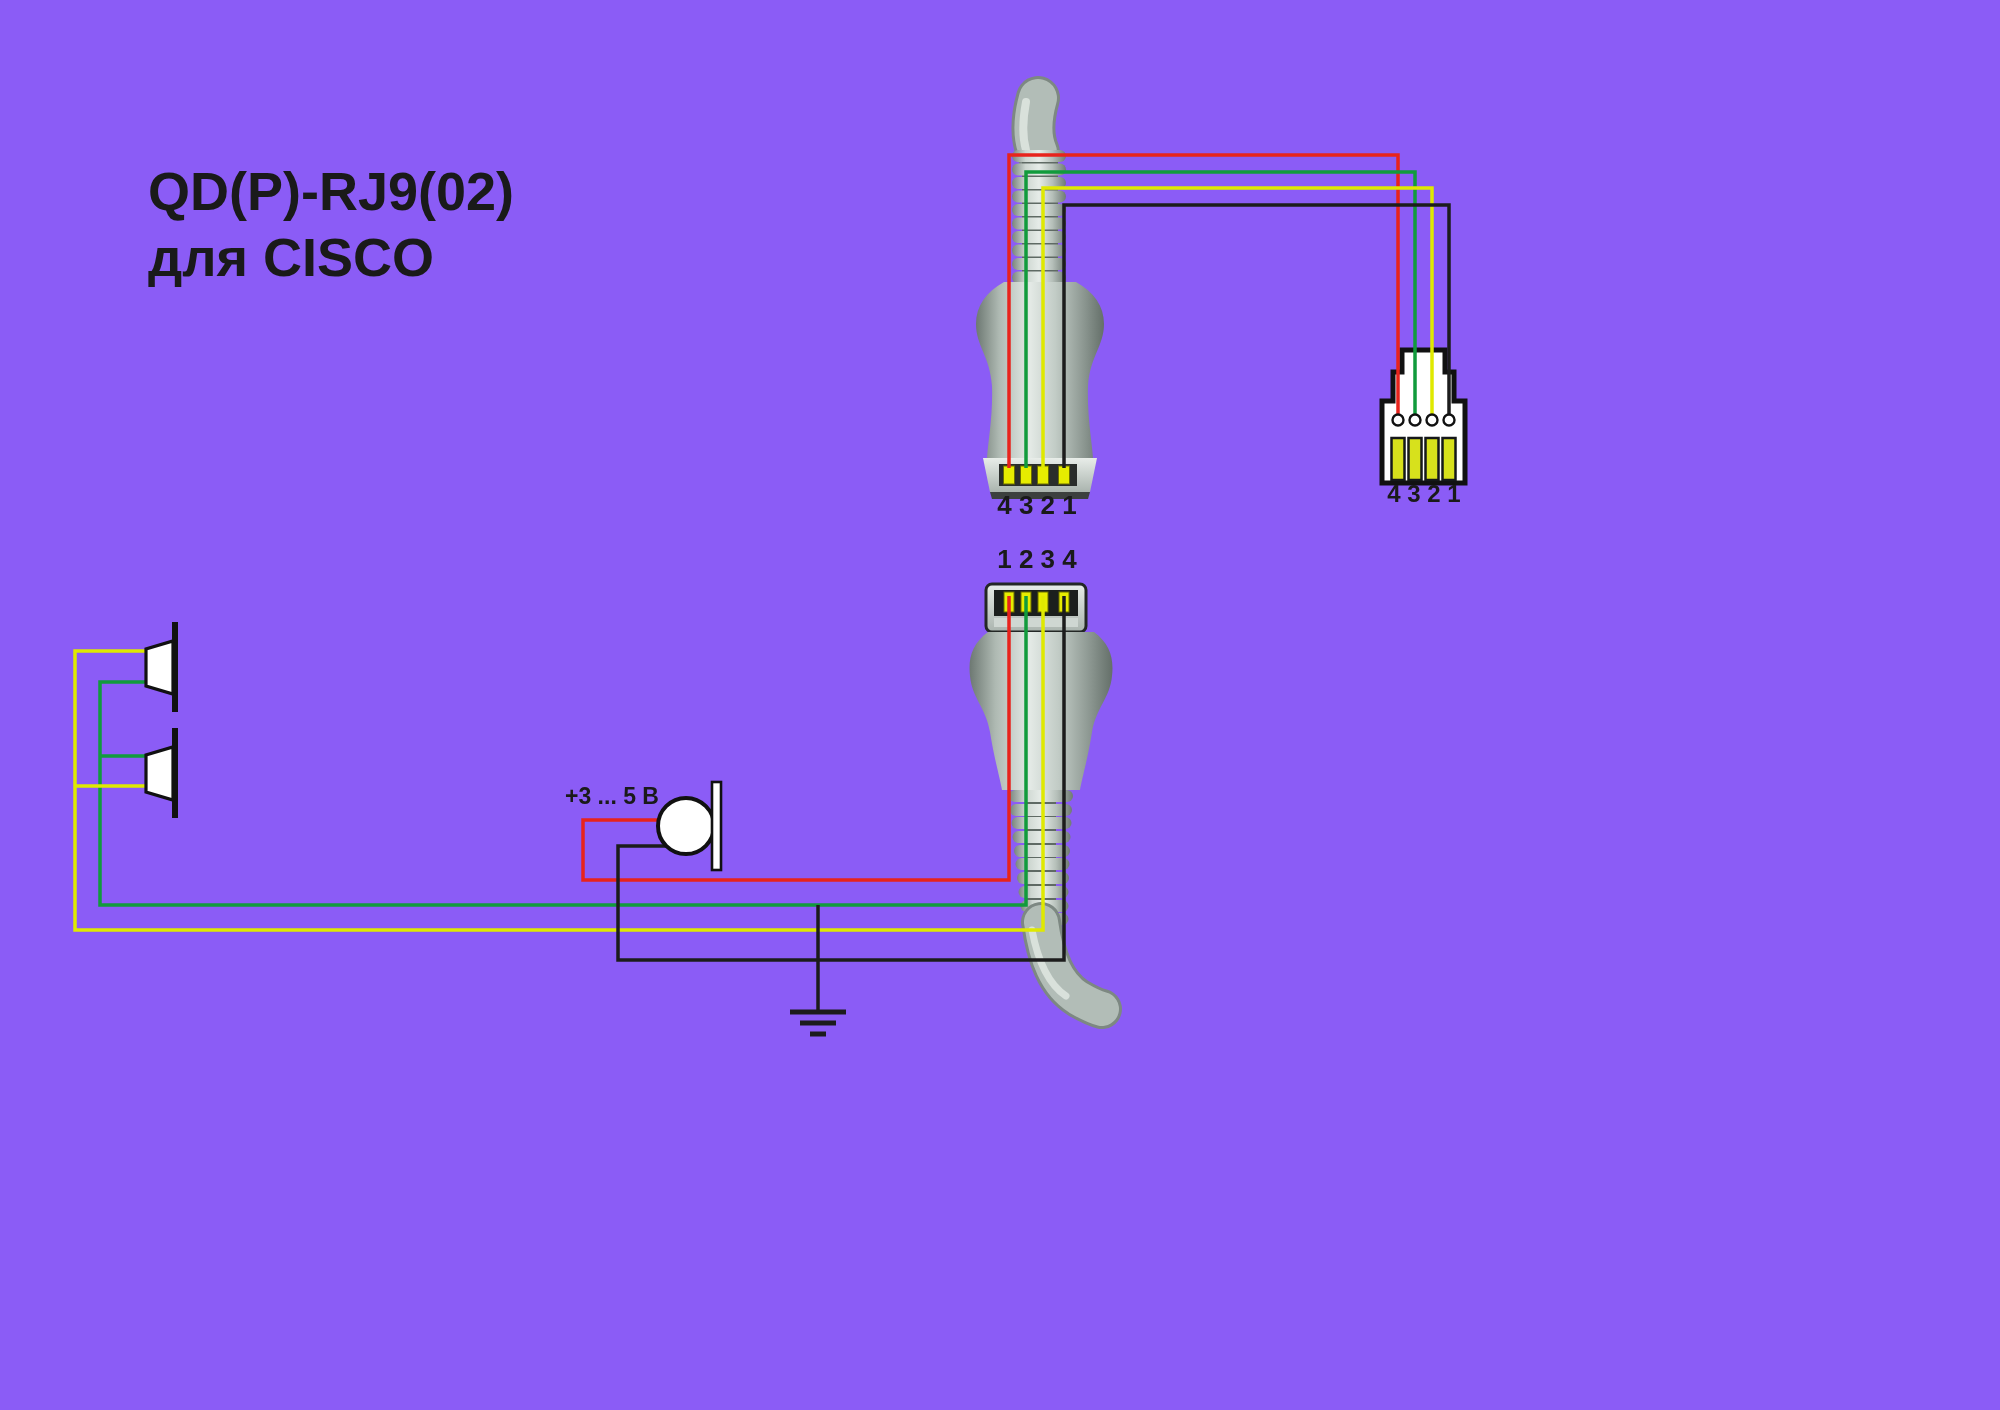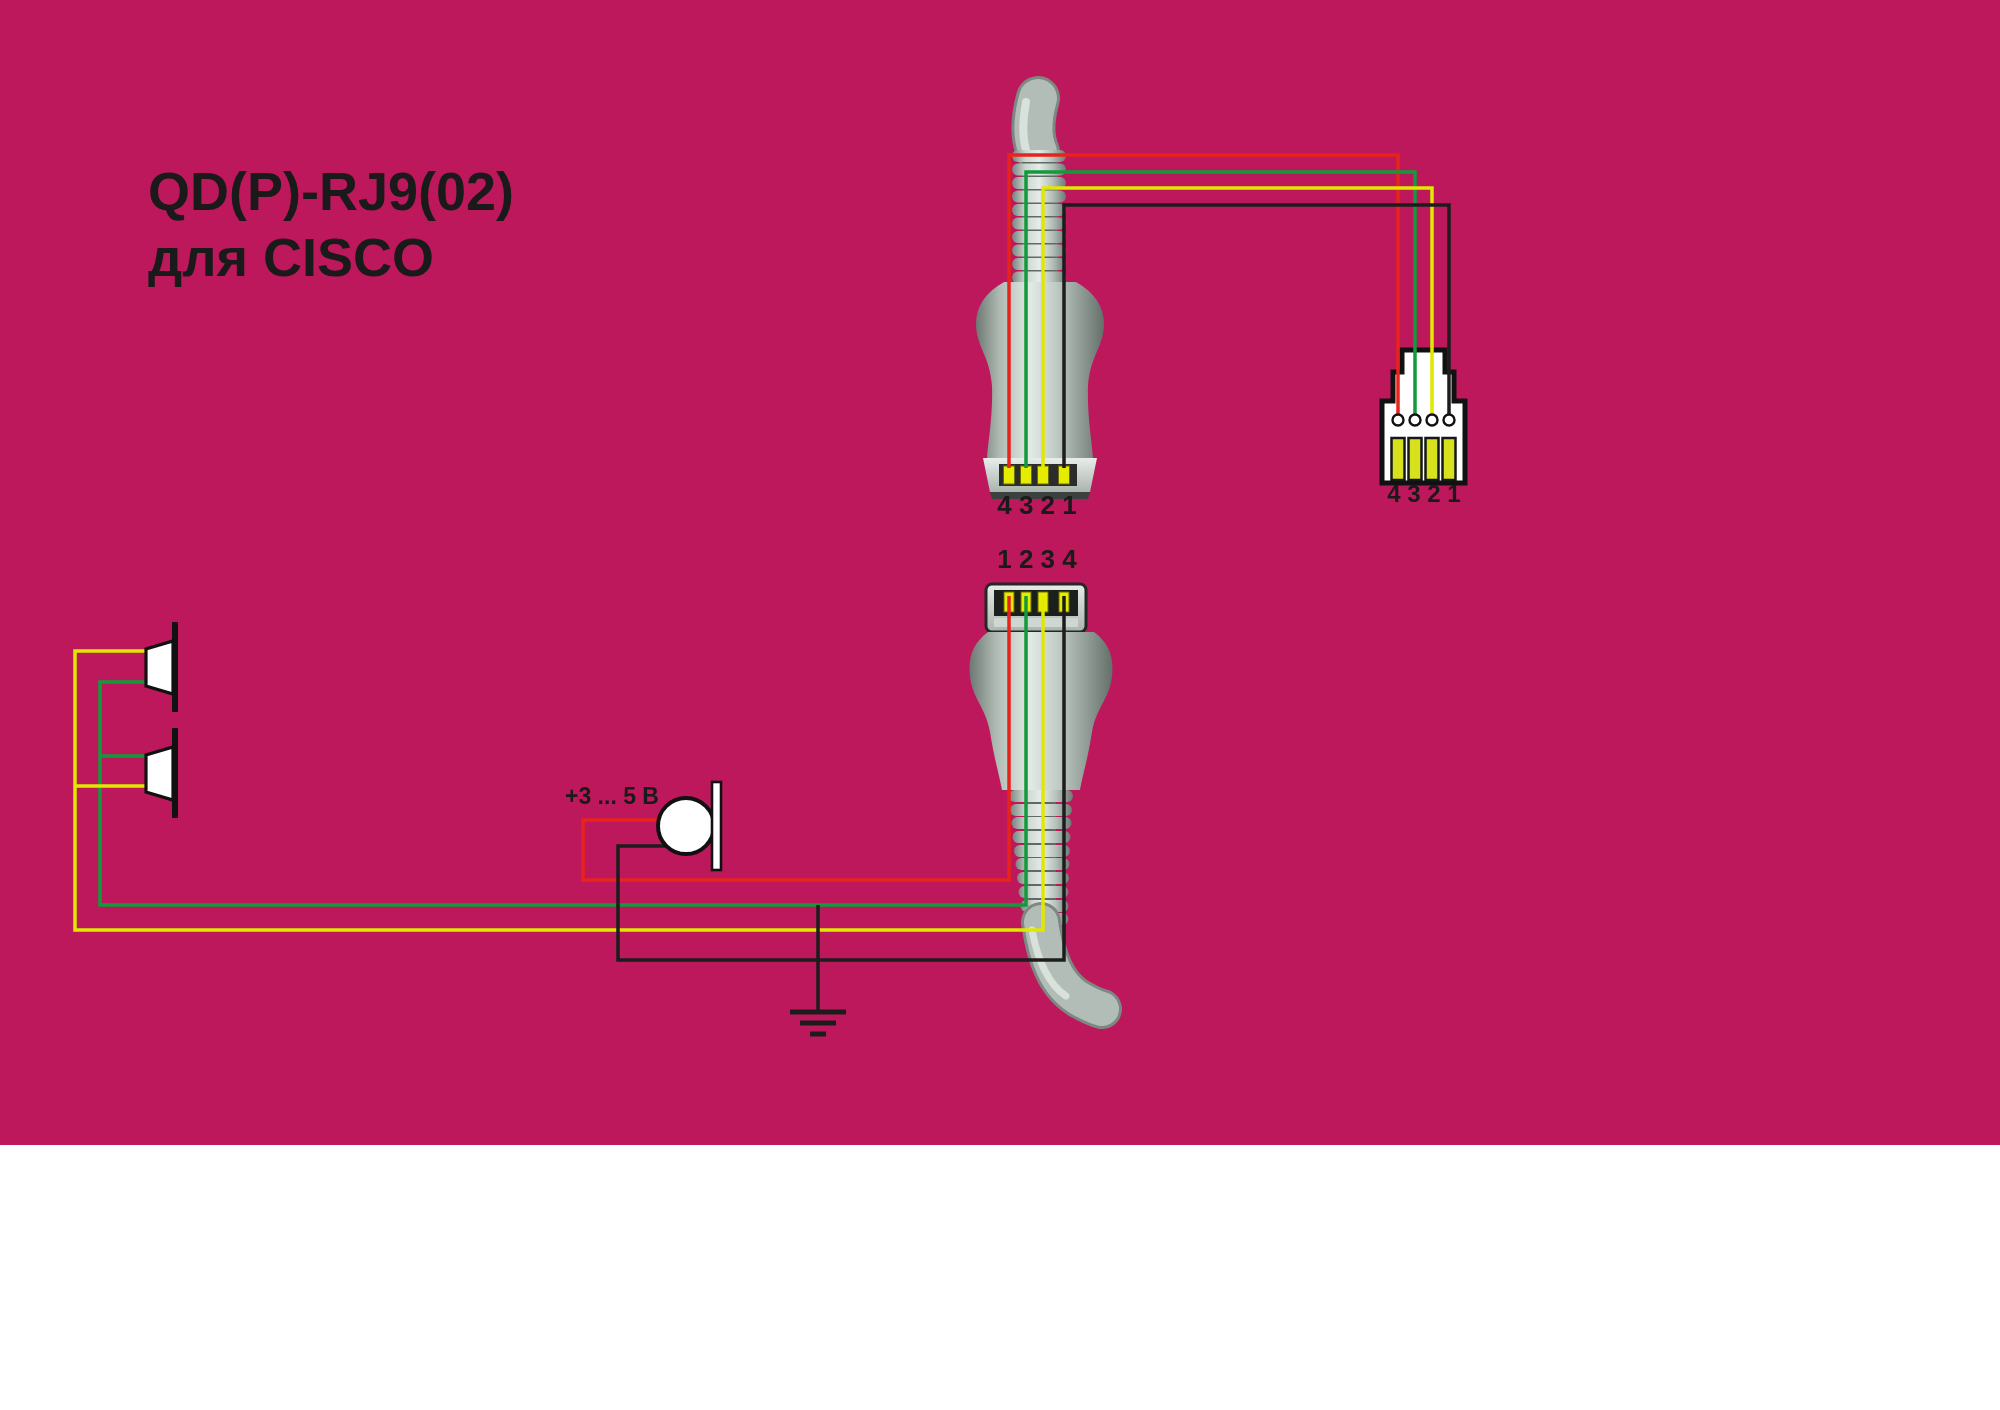--- a/index.html
+++ b/index.html
@@ -1,16 +1,16 @@
 <!DOCTYPE html>
 <html><head>
 <meta charset="utf-8">
 <style>
   html,body { margin:0; padding:0; background:#ffffff; }
-  .stage { width:2000px; height:1145px; position:relative; background:#be185d; }
+  .stage { width:2000px; height:1410px; position:relative; background:#8b5cf6; }
   svg { display:block; }
   .t-title  { font-family:"Liberation Sans", sans-serif; font-weight:bold; font-size:54px; fill:#1a1a1a; }
   .t-pins   { font-family:"Liberation Sans", sans-serif; font-weight:bold; font-size:26px; fill:#1a1a1a; text-anchor:middle; }
   .t-rjpins { font-family:"Liberation Sans", sans-serif; font-weight:bold; font-size:24px; fill:#1a1a1a; text-anchor:middle; }
   .t-volt   { font-family:"Liberation Sans", sans-serif; font-weight:bold; font-size:23px; fill:#1a1a1a; }
 </style>
 </head>
 <body>
 
 <div class="stage">

